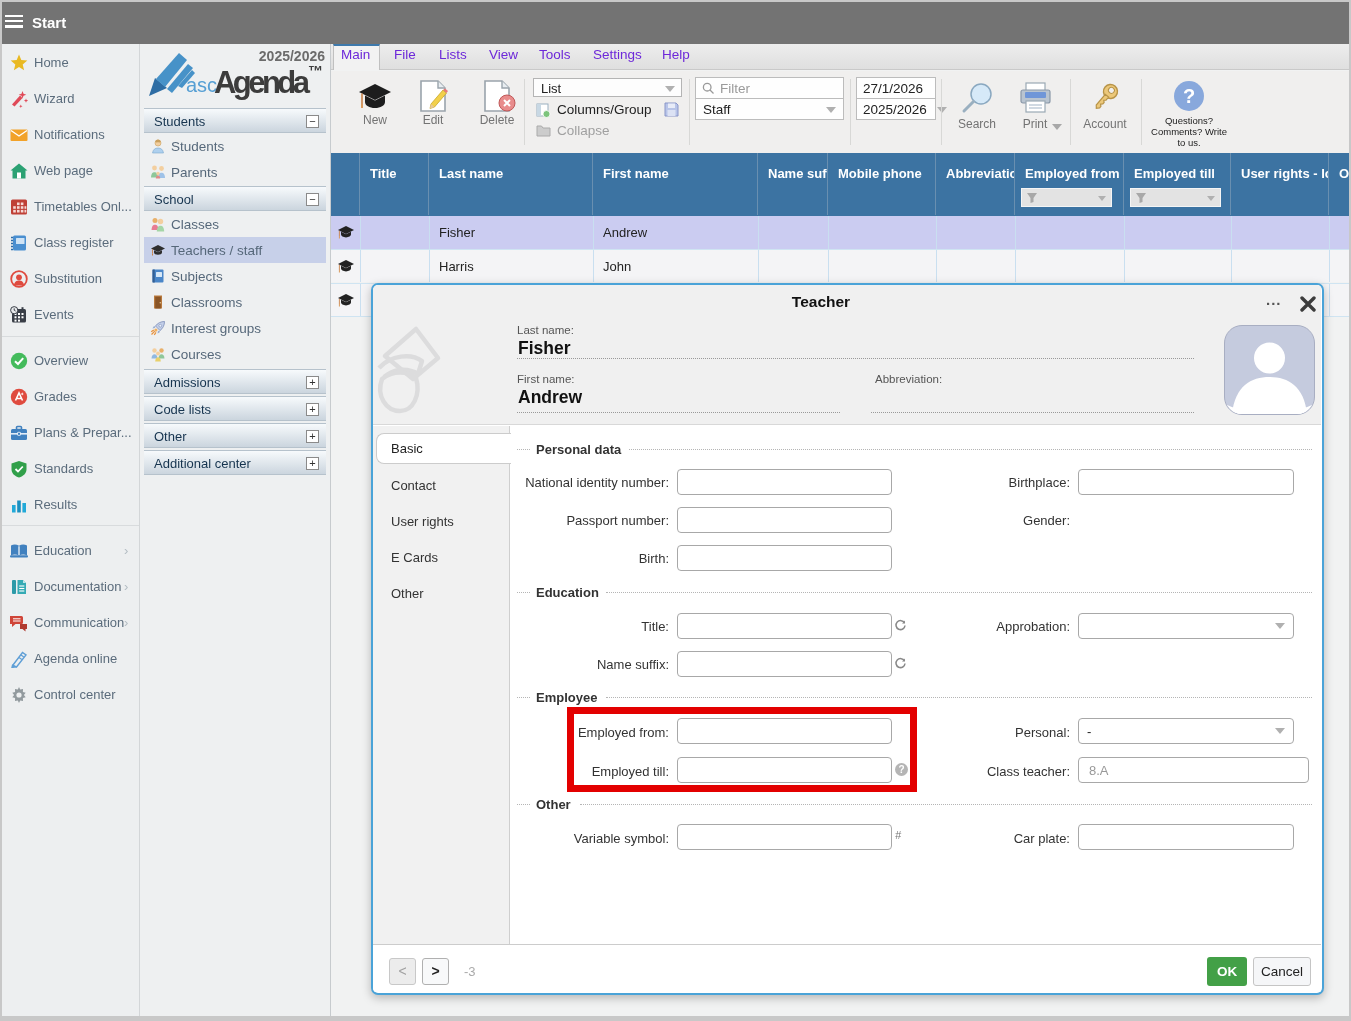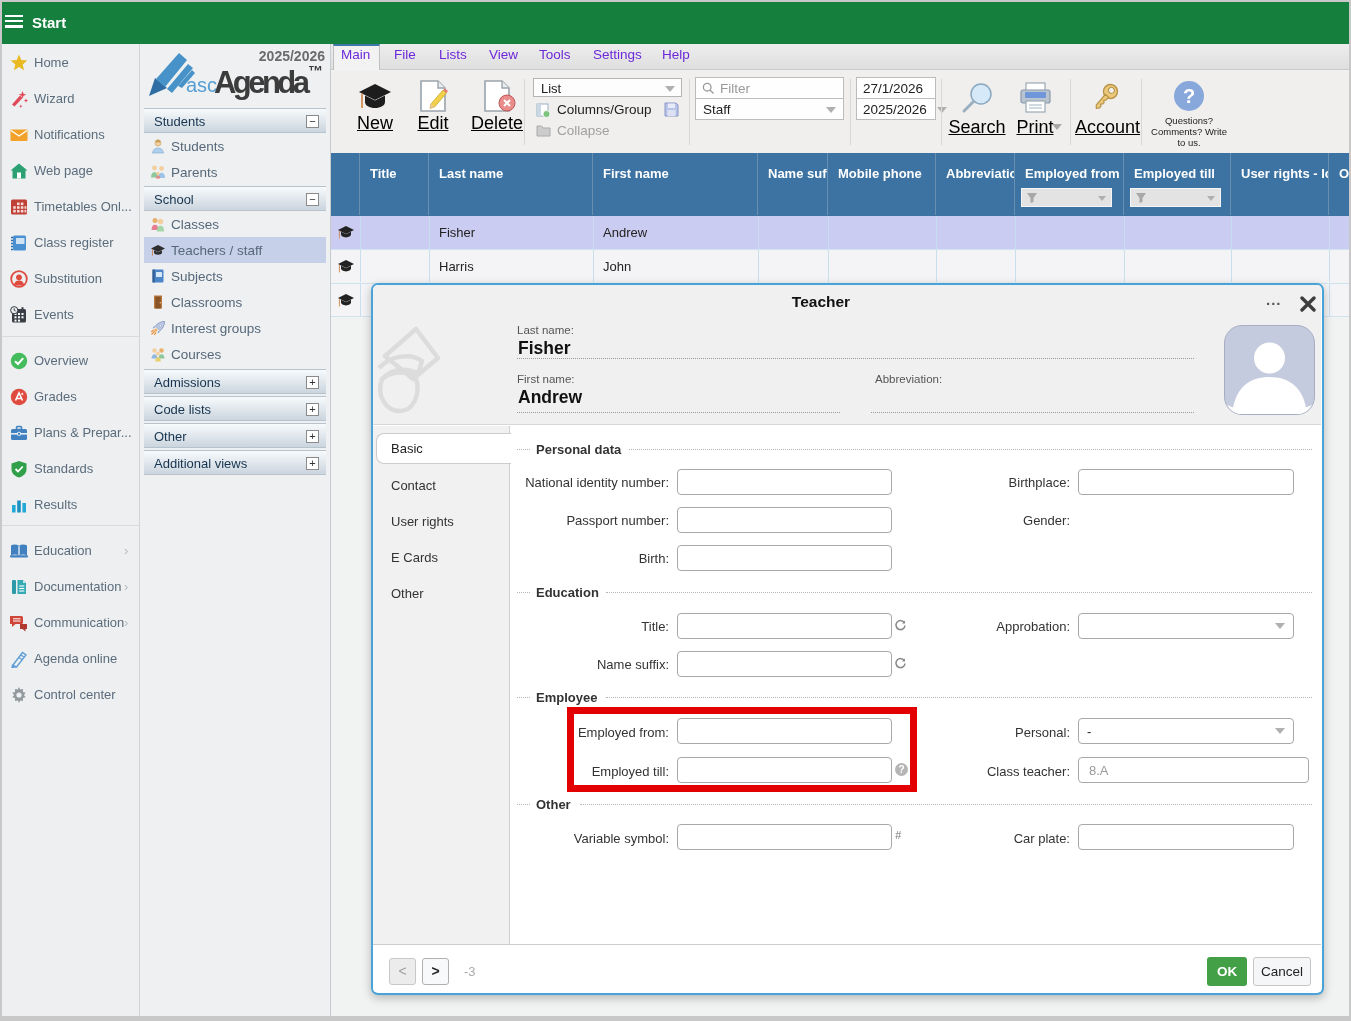--- a/index.html
+++ b/index.html
@@ -1,38 +1,38 @@
 <!DOCTYPE html>
 <html><head>
 <meta charset="utf-8">
 <style>
 * { margin:0; padding:0; box-sizing:border-box; }
 html,body { width:1351px; height:1021px; overflow:hidden; background:#c8c8c8; }
 body { font-family:"Liberation Sans", sans-serif; position:relative; }
 .abs { position:absolute; }
 #page { position:absolute; left:2px; top:2px; width:1347px; height:1014px; background:#f0f1f2; }
-#topbar { position:absolute; left:0; top:0; width:1347px; height:54px; background:#15803d; }
+#topbar { position:absolute; left:0; top:0; width:1347px; height:54px; background:#737373; }
 #leftbar { position:absolute; left:0; top:42px; width:138px; height:972px; background:#edeff0; border-right:1px solid #d3d6d8; }
 #treepanel { position:absolute; left:138px; top:42px; width:191px; height:972px; background:#eef0f1; border-right:1px solid #c7cbce; }
 #mainarea { position:absolute; left:329px; top:42px; width:1018px; height:972px; background:#f1f2f2; }
 .sideitem { position:absolute; left:0; width:124px; height:36px; }
 .sideitem .ic { position:absolute; left:8px; top:9px; width:18px; height:18px; }
 .sideitem .tx { position:absolute; left:32px; top:10px; font-size:13px; color:#5b6c7c; white-space:nowrap; }
 .sideitem .ch { position:absolute; left:122px; top:10px; font-size:13px; color:#b3bcc3; }
 .sep { position:absolute; left:0; width:137px; height:1px; background:#d8dbdd; }
 .thead { position:absolute; left:4px; width:182px; height:25px; background:linear-gradient(#f7fafc,#cbd5de); border:1px solid #b6c2cc; border-left:none; border-right:none; }
 .thead .t { position:absolute; left:10px; top:5px; font-size:13px; color:#16344f; }
 .thead .pm { position:absolute; right:7px; top:6px; width:13px; height:13px; background:#fff; border:1px solid #8a8a8a; font-size:11px; line-height:11px; text-align:center; color:#333; }
 .titem { position:absolute; left:4px; width:182px; height:26px; background:#eef0f1; }
 .titem.sel { background:#c7d0e9; }
 .titem .t { position:absolute; left:27px; top:6px; font-size:13.5px; color:#56687a; }
 .titem .ic { position:absolute; left:6px; top:5px; width:16px; height:16px; }
 .mtab { position:absolute; top:3px; height:25px; font-size:13.5px; color:#6d28d9; }
 .tool-sep { position:absolute; width:1px; background:#d8d8d6; top:36px; height:64px; }
-.tlabel { position:absolute; font-size:18px; color:#000000; text-align:center;text-decoration:underline; }
+.tlabel { position:absolute; font-size:12px; color:#737373; text-align:center; }
 .hcol { position:absolute; top:0; height:62px; border-right:1px solid #698fb0; }
 .hcol .t { position:absolute; left:10px; top:13px; right:0; font-size:13px; font-weight:bold; color:#fff; white-space:nowrap; overflow:hidden; }
 .trow { position:absolute; font-size:13px; color:#222; }
 .fld { position:absolute; height:26px; border:1px solid #a8a8a8; border-radius:4px; background:#fff; }
 .flbl { position:absolute; font-size:13px; color:#333; text-align:right; }
 .shead { position:absolute; font-size:13px; font-weight:bold; color:#333; }
 .dotline { position:absolute; border-top:1px dotted #b5b5b5; height:0; }
 .ddarrow { position:absolute; width:0; height:0; border-left:5px solid transparent; border-right:5px solid transparent; border-top:6px solid #b0b0b0; }
 .vlines { position:absolute; left:0; top:0; width:100%; height:100%;
  background-image:linear-gradient(#c9dff0,#c9dff0),linear-gradient(#c9dff0,#c9dff0),linear-gradient(#c9dff0,#c9dff0),linear-gradient(#c9dff0,#c9dff0),linear-gradient(#c9dff0,#c9dff0),linear-gradient(#c9dff0,#c9dff0),linear-gradient(#c9dff0,#c9dff0),linear-gradient(#c9dff0,#c9dff0),linear-gradient(#c9dff0,#c9dff0),linear-gradient(#c9dff0,#c9dff0);
@@ -337,21 +337,21 @@
       </div>
     <div class="thead" style="top:352px;">
         <div class="t">Code lists</div>
         <div class="pm">+</div>
       </div>
     <div class="thead" style="top:379px;">
         <div class="t">Other</div>
         <div class="pm">+</div>
       </div>
     <div class="thead" style="top:406px;">
-        <div class="t">Additional views</div>
+        <div class="t">Additional center</div>
         <div class="pm">+</div>
       </div>
   </div>
   <div id="mainarea">
     <div class="abs" style="left:0;top:0;width:1018px;height:26px;background:linear-gradient(#ededed,#dfdfdf);border-bottom:1px solid #c9c9c9;"></div>
     <div class="abs" style="left:2px;top:0;width:47px;height:26px;background:#f2f2f2;border-left:1px solid #c0c0c0;border-right:1px solid #c0c0c0;border-top:2px solid #3e79ab;"></div>
     <div class="mtab" style="left:10px;">Main</div>
     <div class="mtab" style="left:63px;">File</div>
     <div class="mtab" style="left:108px;">Lists</div>
     <div class="mtab" style="left:158px;">View</div>

